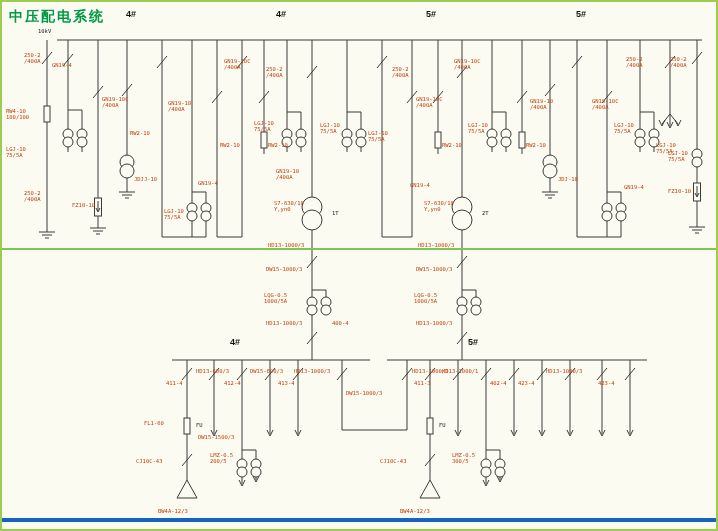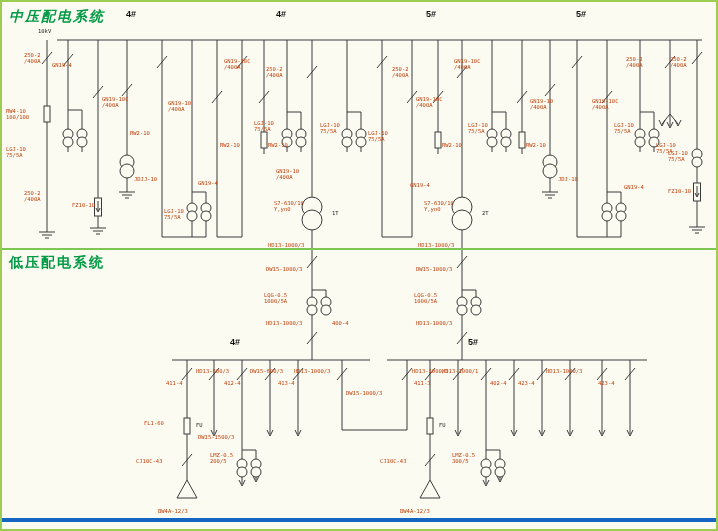--- a/index.html
+++ b/index.html
@@ -14,21 +14,21 @@
   }
   svg.schematic{position:absolute;left:0;top:0;}
   .title{
     position:absolute;
     font-weight:bold;
     font-size:14px;
     letter-spacing:2px;
     color:#009a44;
     font-family:"Liberation Sans", sans-serif;
   }
-  .title.mv{left:7px;top:6px;font-style:italic;}
+  .title.mv{left:7px;top:6px;}
   .title.lv{left:7px;top:252px;}
   .sep-green{
     position:absolute;left:0;top:246px;width:100%;height:2px;
     background:#7ec653;
   }
   .sep-blue{
     position:absolute;left:0;top:516px;width:100%;height:4px;
     background:#1565c0;
   }
   .label-layer{position:absolute;left:0;top:0;width:100%;height:100%;}
@@ -240,21 +240,20 @@
         <use href="#arr" x="628" y="434"></use>
           <use href="#arr" x="240" y="484"></use>
         <use href="#arr" x="254" y="480"></use>
           <use href="#arr" x="484" y="484"></use>
         <use href="#arr" x="498" y="480"></use>
       </g>
     </g>
   </svg>
 
   <div class="title mv">中压配电系统</div>
-  <div class="title lv">低压配电系统</div>
 
   <div class="sep-green"></div>
   <div class="sep-blue"></div>
 
   <div class="label-layer">
       <span class="lbl blk" style="left: 36px; top: 26px;">10kV</span>
       <span class="lbl bus" style="left: 124px; top: 8px;">4#</span>
       <span class="lbl bus" style="left: 274px; top: 8px;">4#</span>
       <span class="lbl bus" style="left: 424px; top: 8px;">5#</span>
       <span class="lbl bus" style="left: 574px; top: 8px;">5#</span>

